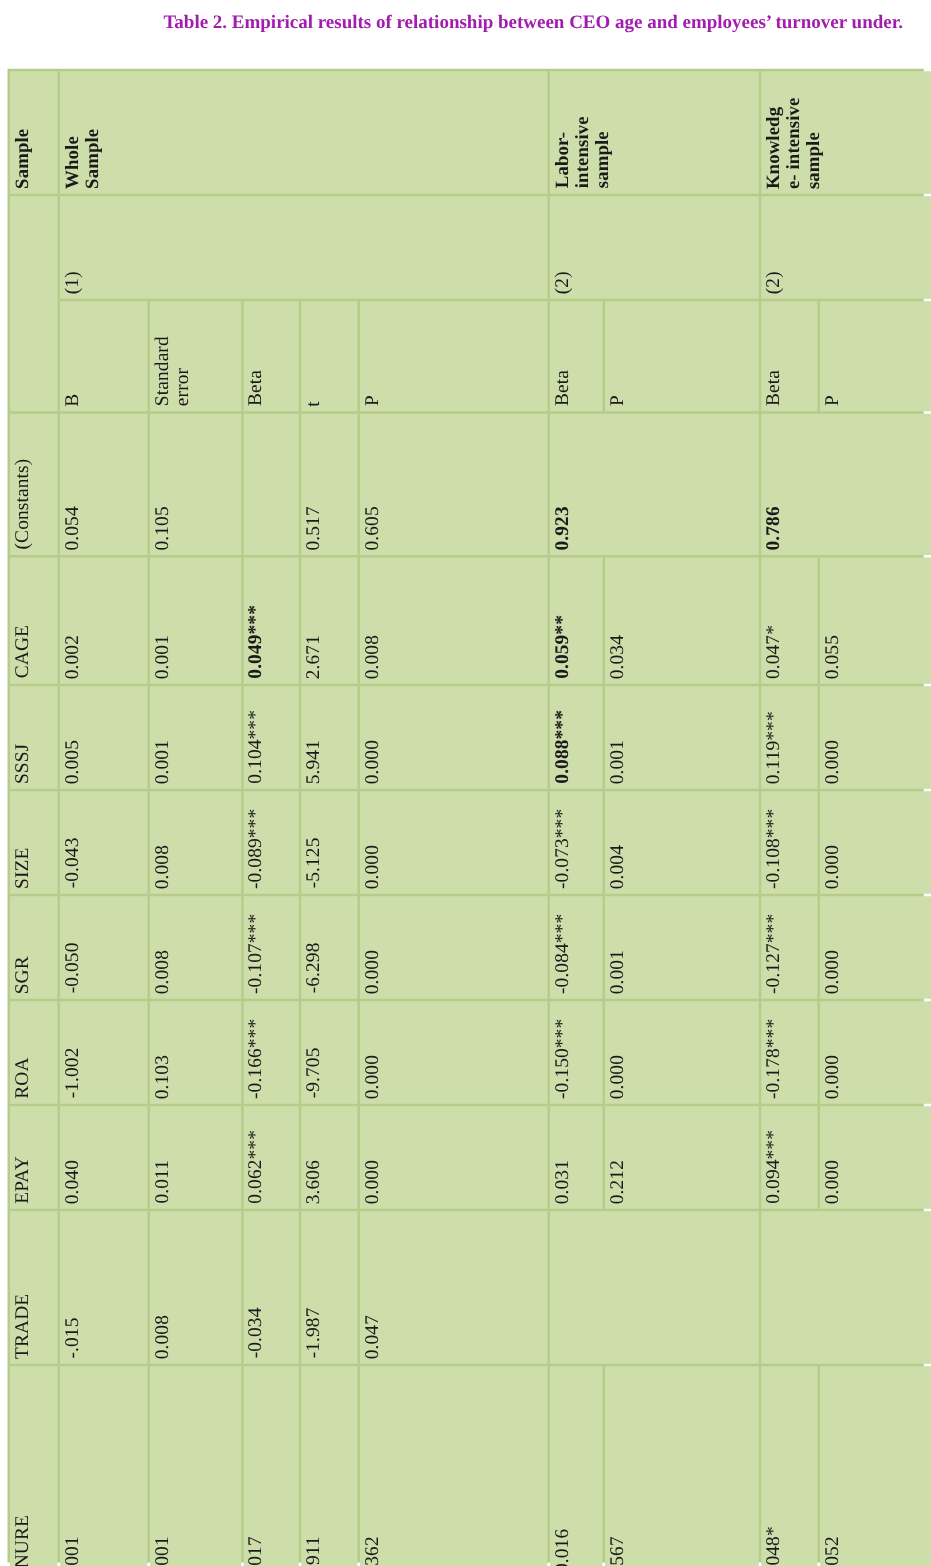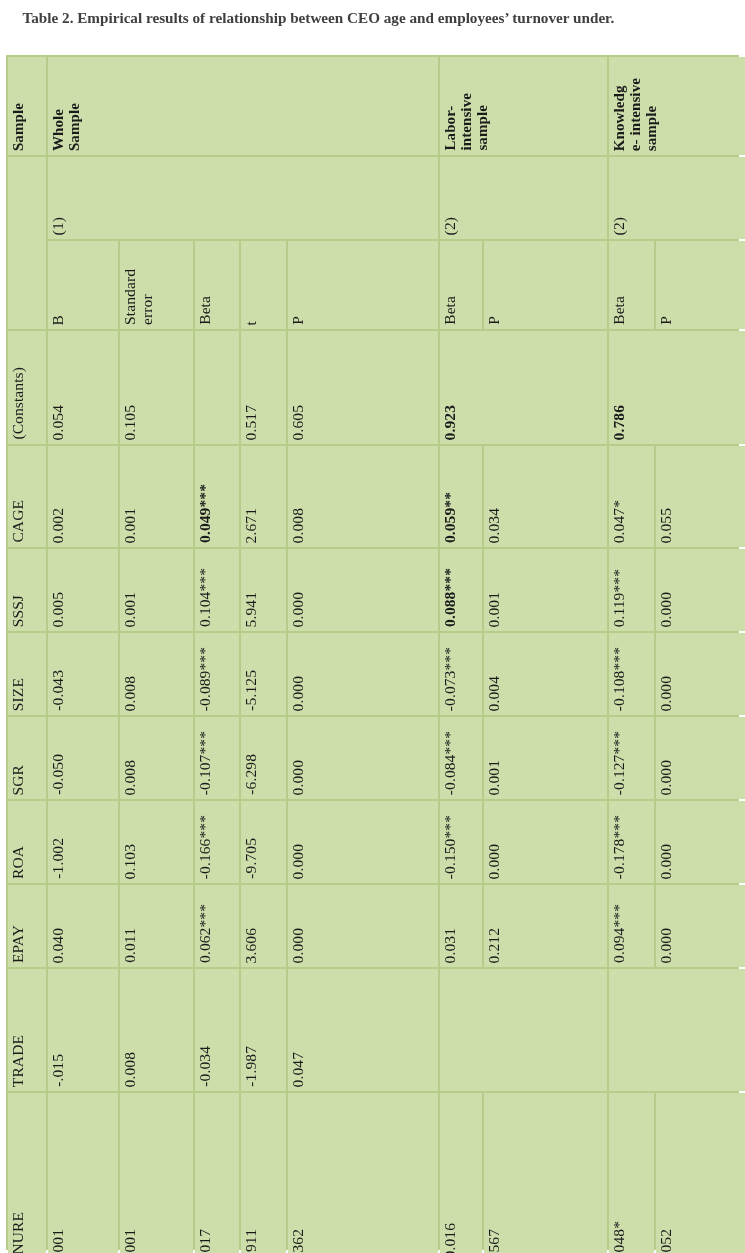--- a/index.html
+++ b/index.html
@@ -16,22 +16,22 @@
   }
 
   
   .caption {
     width: 700px;
     margin: 0 auto;
     padding: 8px 0 10px 0;
     font-weight: bold;
     font-size: 15.2px;
     line-height: 1.28;
-    text-align: left;
-    color: #404040;
+    text-align: right;
+    color: #a21caf;
   }
 
   
   .table-wrap {
     position: absolute;
     left: 6px;
     top: 55px;
     width: 733px;
     height: 1195px;
     background: #b5cc8b;

